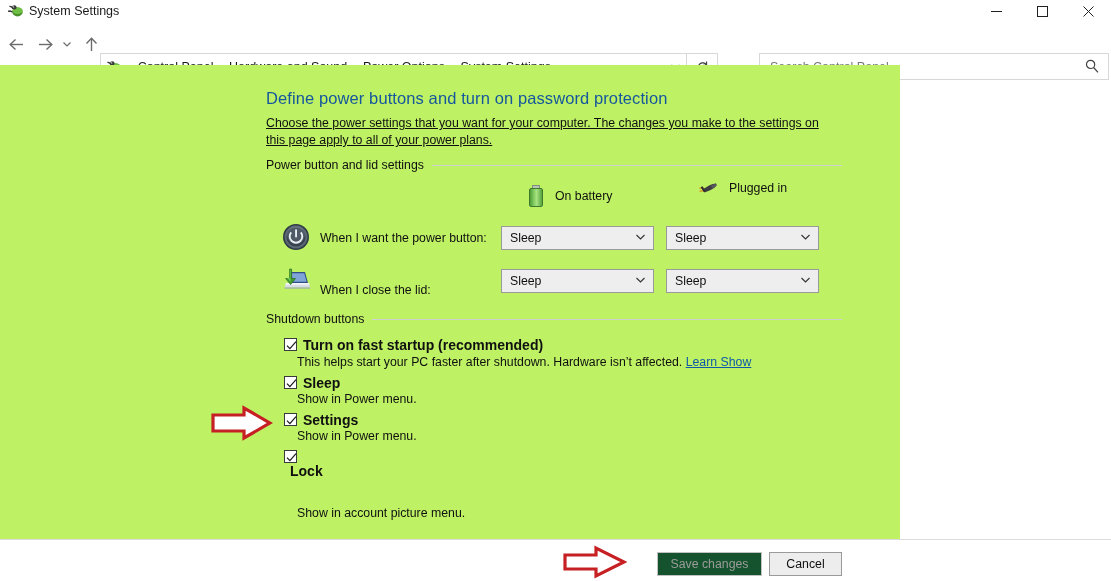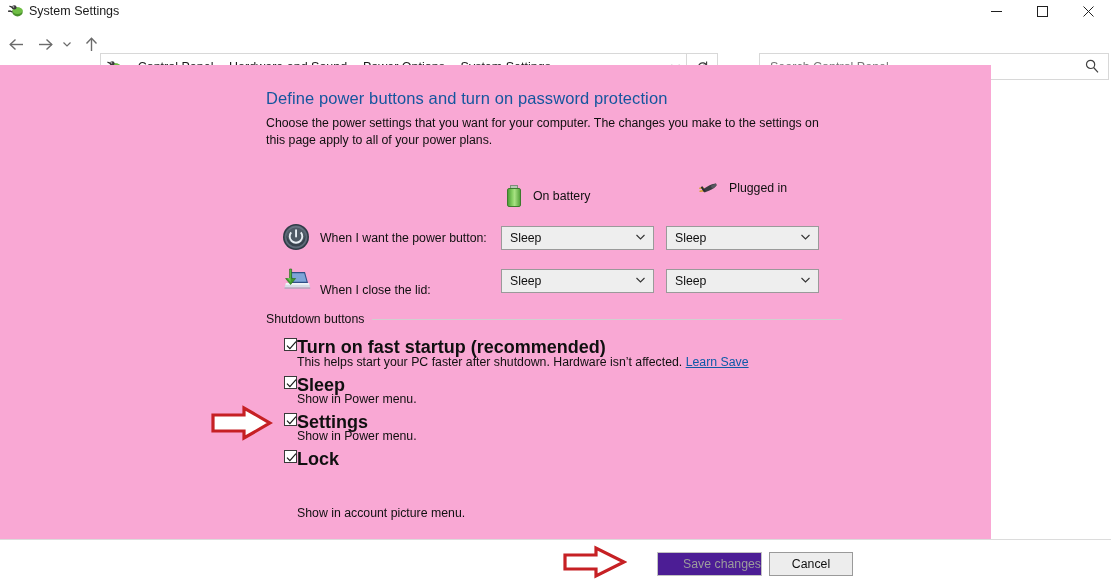--- a/index.html
+++ b/index.html
@@ -149,39 +149,40 @@
   .search-icon {
     position: absolute;
     right: 8px; top: 4px;
     color: #404040;
   }
 
   
   .content {
     position: absolute;
     left: 0; top: 65px;
-    width: 991px;
+    width: 900px;
     height: 474px;
-    background: #f9a8d4;
+    background: #bef264;
   }
 
   .page-title {
     position: absolute;
     left: 266px; top: 24px;
     font-size: 16.5px;
     color: #15569e;
     letter-spacing: 0.1px;
   }
   .page-desc {
     position: absolute;
     left: 266px; top: 50px;
     width: 570px;
     font-size: 12.3px;
     color: #101010;
     line-height: 17px;
+    text-decoration: underline;
   }
 
   .section-head {
     position: absolute;
     font-size: 12.3px;
     color: #101010;
     display: flex;
     align-items: center;
     white-space: nowrap;
   }
@@ -265,21 +266,22 @@
     width: 13px; height: 13px;
     border: 1px solid #3a3a3a;
     background: #ffffff;
     box-sizing: border-box;
     position: relative;
     flex: 0 0 auto;
     margin-top: 1px;
   }
   .cbox svg { position: absolute; left: 1px; top: 1px; }
   .cb-label {
-    font-size: 18px;
+    margin-left: 6px;
+    font-size: 14px;
     font-weight: bold;
     color: #101010;
     white-space: nowrap;
   }
   .cb-sub {
     position: absolute;
     font-size: 12.3px;
     color: #101010;
     white-space: nowrap;
   }
@@ -304,22 +306,21 @@
     display: flex;
     align-items: center;
     justify-content: center;
     font-size: 12.3px;
     background: #e4e4e4;
     color: #101010;
   }
   .btn.disabled {
     color: #9c9c9c;
     border-color: #c2c2c2;
-    background: #4c1d95;
-    justify-content: flex-end;
+    background: #14532d;
   }
   .btn.enabled {
     background: #ededed;
     color: #101010;
     border-color: #9a9a9a;
   }
 
   
   .red-arrow { position: absolute; }
 </style>
@@ -428,22 +429,26 @@
       </svg>
     </span>
   </div>
 </div>
 
 <div class="content">
 
   <div class="page-title">Define power buttons and turn on password protection</div>
   <div class="page-desc">Choose the power settings that you want for your computer. The changes you make to the settings on this page apply to all of your power plans.</div>
 
-
-  <div class="col-head" style="left:506px; top:120px;">
+  <div class="section-head" style="left:266px; top:93px; width:576px;">
+    <span>Power button and lid settings</span>
+    <span class="section-line" style="flex:1;"></span>
+  </div>
+
+  <div class="col-head" style="left:528px; top:120px;">
     <span class="ico-battery">
       <span class="cap"></span>
         <span class="body"></span>
     </span>
     <span class="lbl">On battery</span>
   </div>
 
   <div class="col-head" style="left:694px; top:115px;text-align:right;">
     <span class="ico-plug">
       <svg width="24" height="16" viewBox="0 0 24 16">
@@ -526,21 +531,21 @@
   <div class="cb-row" style="left:284px; top:272px;">
     <span class="cbox">
       <svg width="11" height="11" viewBox="0 0 11 11">
           <polyline points="1,5.6 3.9,8.6 10,1.6" fill="none" stroke="#1a1a1a" stroke-width="1.2"></polyline>
         </svg>
     </span>
     <span class="cb-label">Turn on fast startup (recommended)</span>
   </div>
   <div class="cb-sub" style="left:297px; top:290px;">
     <span>This helps start your PC faster after shutdown. Hardware isn’t affected.</span>
-    <span class="link">Learn Save</span>
+    <span class="link">Learn Show</span>
   </div>
 
   <div class="cb-row" style="left:284px; top:310px;">
     <span class="cbox">
       <svg width="11" height="11" viewBox="0 0 11 11">
           <polyline points="1,5.6 3.9,8.6 10,1.6" fill="none" stroke="#1a1a1a" stroke-width="1.2"></polyline>
         </svg>
     </span>
     <span class="cb-label">Sleep</span>
   </div>
@@ -549,21 +554,21 @@
   <div class="cb-row" style="left:284px; top:347px;">
     <span class="cbox">
       <svg width="11" height="11" viewBox="0 0 11 11">
           <polyline points="1,5.6 3.9,8.6 10,1.6" fill="none" stroke="#1a1a1a" stroke-width="1.2"></polyline>
         </svg>
     </span>
     <span class="cb-label">Settings</span>
   </div>
   <div class="cb-sub" style="left:297px; top:364px;">Show in Power menu.</div>
 
-  <div class="cb-row" style="left:284px; top:384px;">
+  <div class="cb-row" style="left:284px; top:384px;flex-direction:column;">
     <span class="cbox">
       <svg width="11" height="11" viewBox="0 0 11 11">
           <polyline points="1,5.6 3.9,8.6 10,1.6" fill="none" stroke="#1a1a1a" stroke-width="1.2"></polyline>
         </svg>
     </span>
     <span class="cb-label">Lock</span>
   </div>
   <div class="cb-sub" style="left:297px; top:401px;margin-top:40px;">Show in account picture menu.</div>
 
   <div class="red-arrow" style="left:211px; top:340px;">
@@ -577,15 +582,15 @@
 
 <div class="red-arrow" style="left:563px; top:545px;">
   <svg width="64" height="34" viewBox="0 0 64 34">
     <polygon points="2,10 33,10 33,3 61,17 33,31 33,24 2,24" fill="#ffffff" stroke="#c62024" stroke-width="3.2" stroke-linejoin="miter"></polygon>
   </svg>
 </div>
 
 <div class="btn disabled" style="left:657px; top:552px; width:105px;">
   <span>Save changes</span>
 </div>
-<div class="btn enabled" style="left:769px; top:552px; width:84px;">
+<div class="btn enabled" style="left:769px; top:552px; width:73px;">
   <span>Cancel</span>
 </div>
 
 </body></html>

